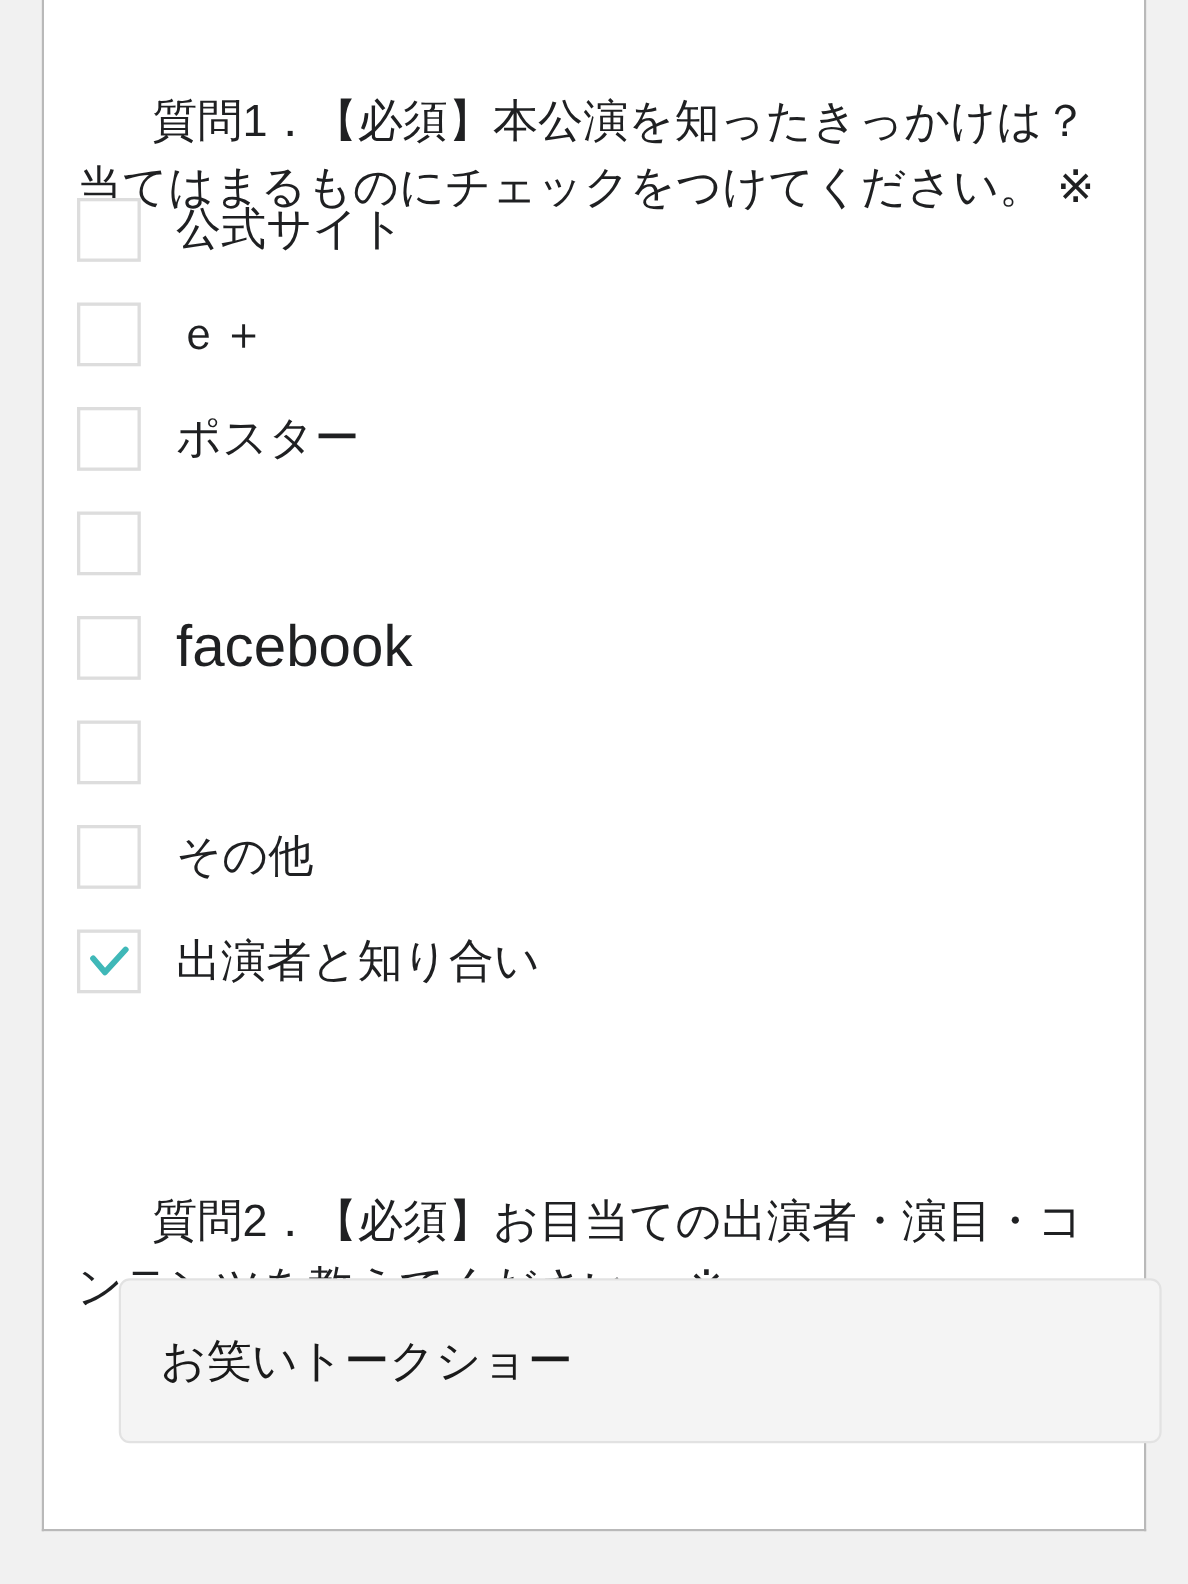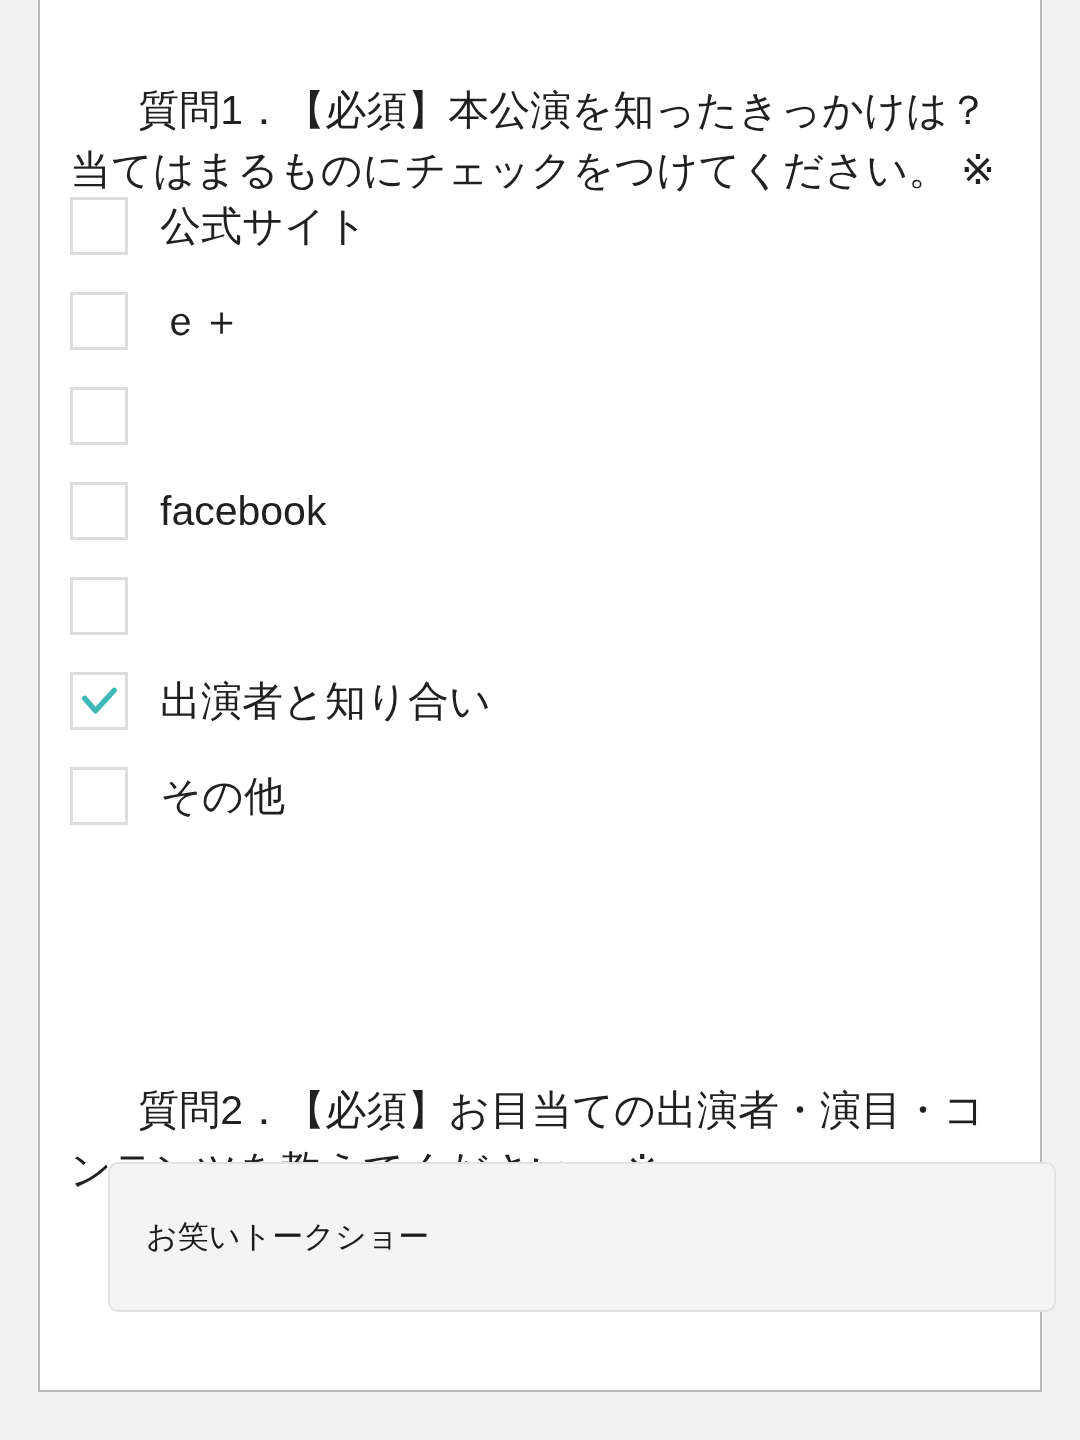--- a/index.html
+++ b/index.html
@@ -69,21 +69,21 @@
     position: absolute;
     left: 30px;
     top: 162px;
     width: 900px;
   }
 
   .option-row {
     position: relative;
     height: 95px;
     display: flex;
-    align-items: flex-end;
+    align-items: center;
   }
 
   .checkbox {
     position: relative;
     width: 58px;
     height: 58px;
     box-sizing: border-box;
     border: 3px solid #dddddd;
     background: #ffffff;
     flex: 0 0 auto;
@@ -103,36 +103,36 @@
   }
 
   .option-label {
     margin-left: 32px;
     font-size: 41px;
     line-height: 58px;
     color: #1f2022;
     white-space: pre;
   }
   .option-label.latin {
-    font-size: 41px;
+    font-size: 53px;
   }
 
   
   .answer-input {
     position: absolute;
     left: 68px;
     top: 1164px;
     width: 948px;
     height: 150px;
     box-sizing: border-box;
     background: #f4f4f4;
     border: 2px solid #e2e2e2;
     border-radius: 10px;
     font-family: "Liberation Sans", "DejaVu Sans", sans-serif;
-    font-size: 31px;
+    font-size: 41px;
     color: #1a1a1a;
     padding: 0 0 0 36px;
     line-height: 146px;
     outline: none;
     display: block;
   }
 
   .answer-input::placeholder {
     color: #9a9a9a;
   }
@@ -157,57 +157,63 @@
         <span class="option-label">公式サイト</span>
       </div>
 
       <div class="option-row">
         <span class="checkbox">
           
         </span>
         <span class="option-label">ｅ＋</span>
       </div>
 
+      <div class="option-row">
+        <span class="checkbox">
+          
+        </span>
+        <span class="option-label">ポスター</span>
+      </div>
 
 
       <div class="option-row">
         <span class="checkbox">
           
         </span>
       </div>
 
       <div class="option-row">
         <span class="checkbox">
           
         </span>
         <span class="option-label latin">facebook</span>
       </div>
 
       <div class="option-row">
         <span class="checkbox">
           
         </span>
+      </div>
+
+      <div class="option-row">
+        <span class="checkbox">
+          
+        </span>
+        <span class="option-label">その他</span>
       </div>
 
       <div class="option-row">
         <span class="checkbox checked">
           <svg class="check-glyph" viewBox="0 0 58 58">
             <path d="M13 26 L25 40 L46 17" fill="none" stroke="#3fb8b8" stroke-width="6" stroke-linecap="round" stroke-linejoin="round"></path>
           </svg>
         </span>
         <span class="option-label">出演者と知り合い</span>
       </div>
 
-      <div class="option-row">
-        <span class="checkbox">
-          
-        </span>
-        <span class="option-label">その他</span>
-      </div>
-
     </div>
 
     <div class="question-heading" id="q2-heading">
       <span class="q-num">質問2．</span><span>【必須】お目当ての出演者・演目・コンテンツを教えてください。 ※</span>
     </div>
 
     <input type="text" class="answer-input" value="お笑いトークショー" style="">
 
   </div>
 

